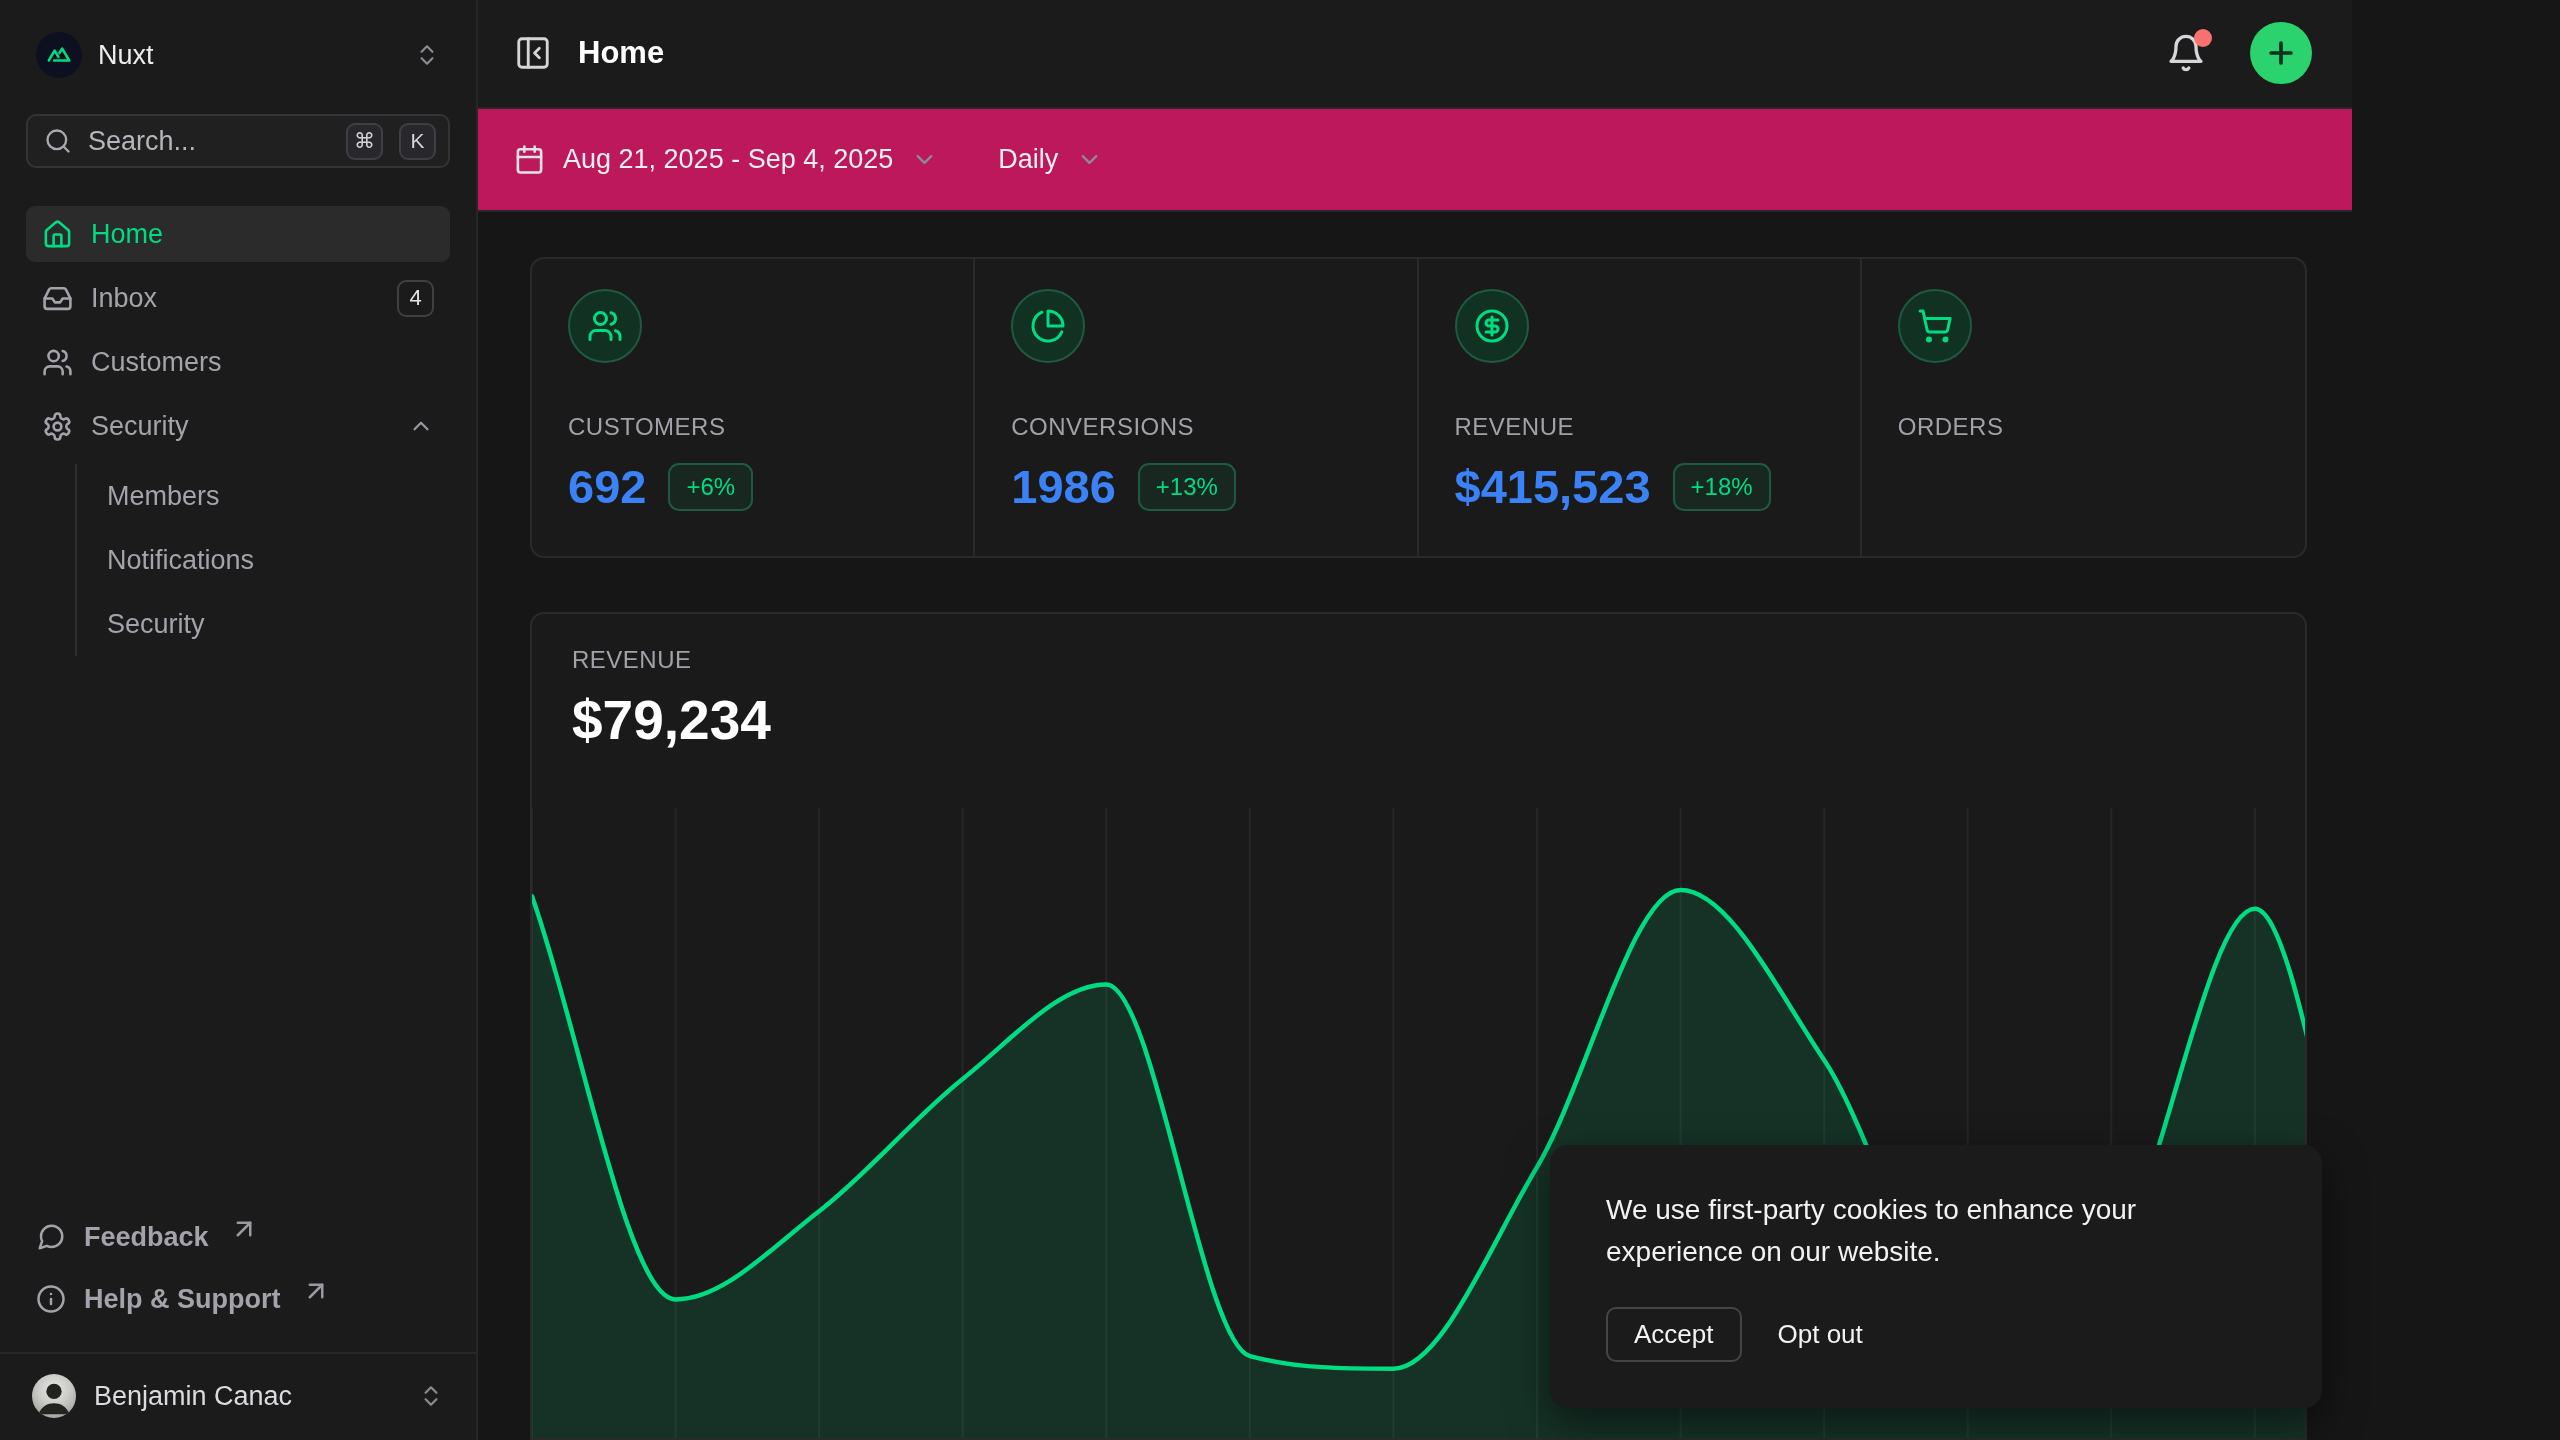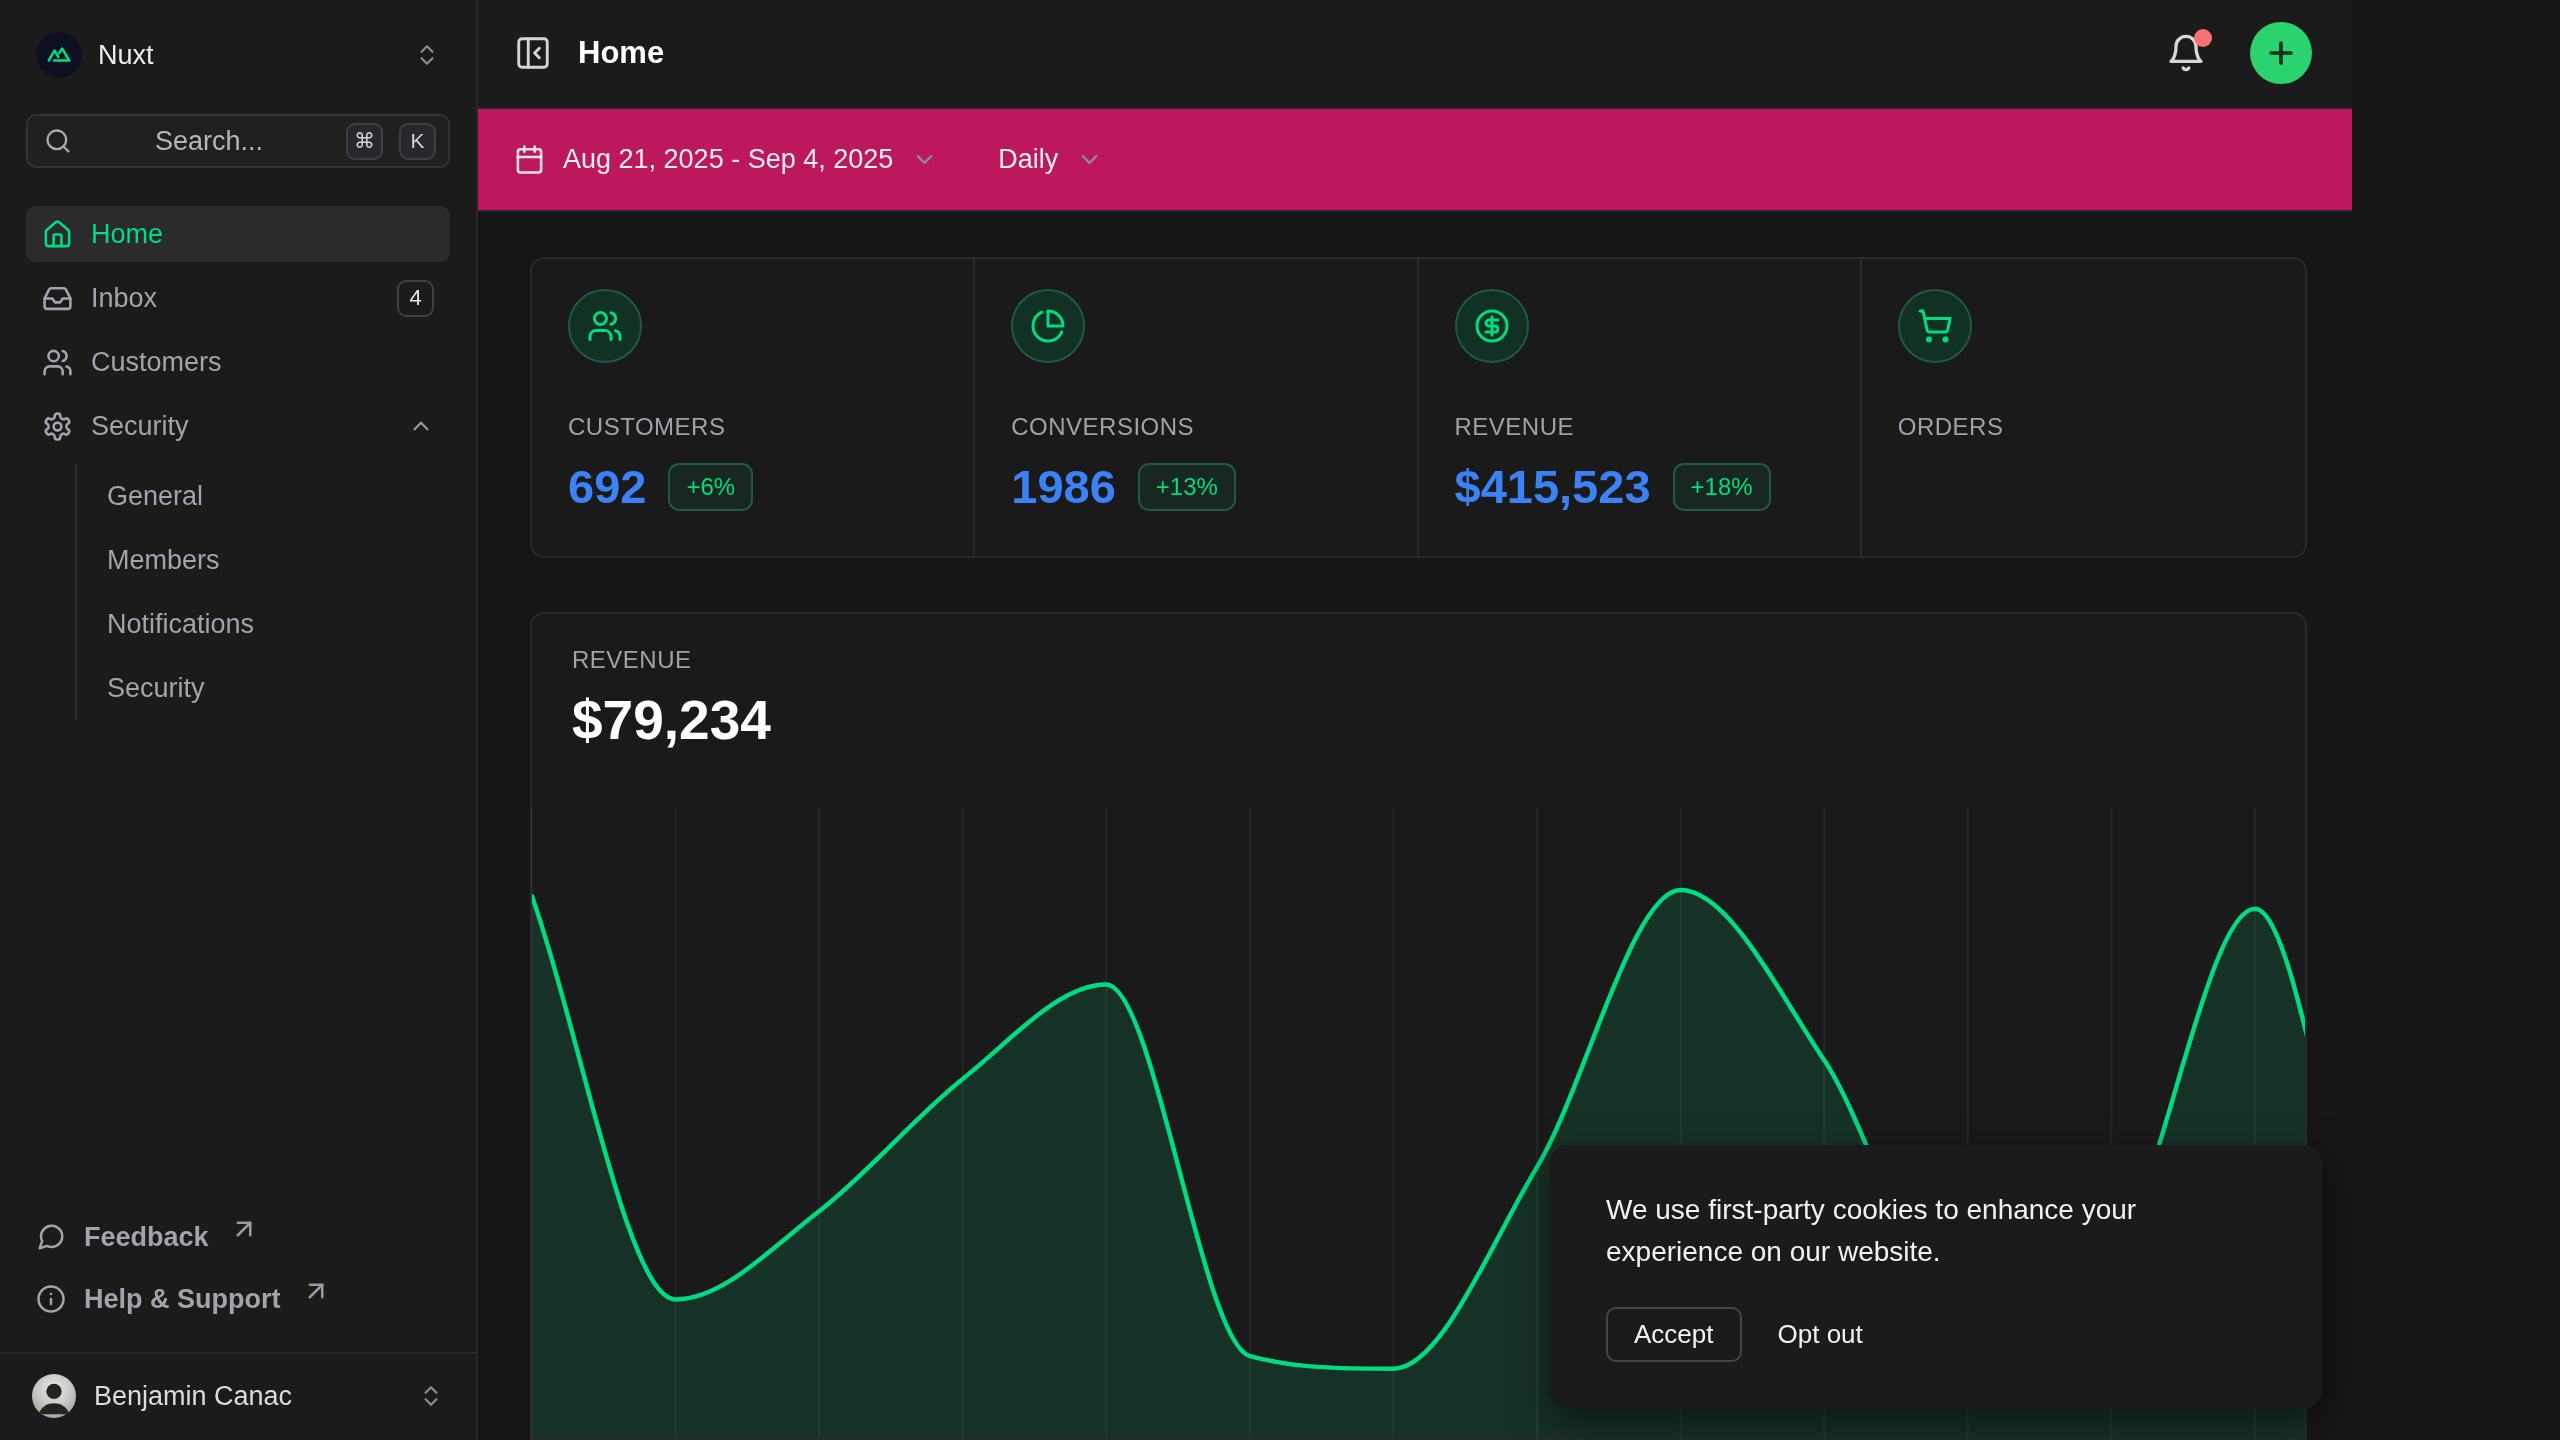--- a/index.html
+++ b/index.html
@@ -14,21 +14,21 @@
   .brand-logo { width:46px; height:46px; border-radius:50%; background:#0c1021; display:flex; align-items:center; justify-content:center; }
   .brand-logo svg { width:30px; height:30px; stroke:#00dc82; }
   .brand-name { font-size:27px; font-weight:500; color:#ededed; flex:1; }
   .icon { display:inline-flex; }
   .icon svg { stroke:currentColor; fill:none; stroke-width:2; stroke-linecap:round; stroke-linejoin:round; }
   .updown { color:#8b8b93; } .updown svg { width:26px; height:26px; }
 
   .searchbox { margin-top:28px; height:54px; border:2px solid #33333a; background:#202020; border-radius:10px;
     display:flex; align-items:center; gap:16px; padding:0 12px 0 16px; cursor:text; }
   .searchbox .icon { color:#a9a9b2; } .searchbox .icon svg{ width:28px; height:28px; }
-  .search-ph { flex:1; font-size:27px; color:#b6b6bd;text-align:center; }
+  .search-ph { flex:1; font-size:27px; color:#b6b6bd; }
   .kbd { width:37px; height:37px; border:2px solid #3e3e45; background:#28282c; border-radius:9px;
     display:flex; align-items:center; justify-content:center; font-size:21px; color:#d4d4d8; }
 
   nav { margin-top:38px; display:flex; flex-direction:column; }
   .nav-item { height:56px; margin-bottom:8px; border-radius:9px; display:flex; align-items:center; gap:18px;
     padding:0 16px; font-size:27px; color:#a3a3ab; cursor:pointer; }
   .nav-item .icon svg { width:31px; height:31px; }
   .nav-item.active { background:#2b2b2b; color:#00dc82; }
   .nav-label { flex:1; }
   .nav-badge { border:2px solid #3f3f46; border-radius:9px; min-width:37px; height:37px; padding:0 8px;
@@ -174,21 +174,20 @@
         </span>
         <span class="nav-label">Security</span>
         <span class="icon trail">
           <svg viewBox="0 0 24 24">
               <path d="m18 15-6-6-6 6"></path>
             </svg>
         </span>
       </div>
 
       <div class="subnav">
-        <div class="subnav-item">General</div>
         <div class="subnav-item">Members</div>
         <div class="subnav-item">Notifications</div>
         <div class="subnav-item">Security</div>
       </div>
     </nav>
 
     <div class="side-spacer"></div>
 
     <div class="side-links">
       <div class="side-link">

